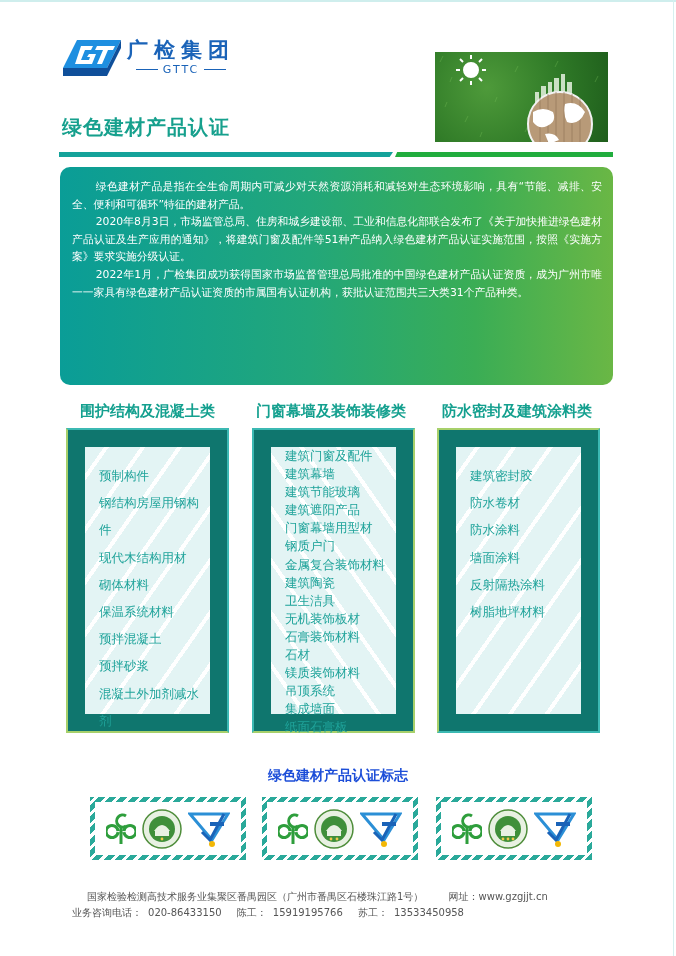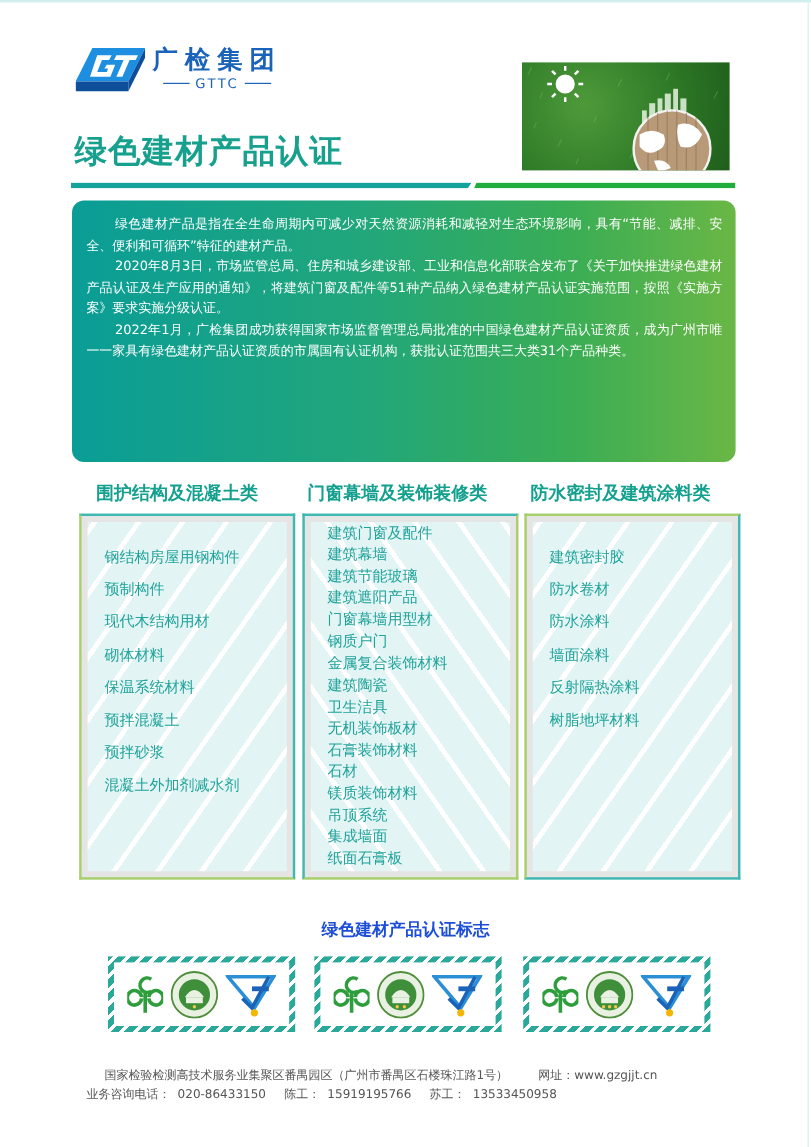--- a/index.html
+++ b/index.html
@@ -12,32 +12,32 @@
   .logo-mark { width: 58px; height: 40px; }
   .logo-text { margin-left: 6px; display: flex; flex-direction: column; align-items: center; }
   .logo-cn { font-size: 21px; font-weight: bold; color: #1a63b8; letter-spacing: 6px; line-height: 20px; }
   .logo-en { display: flex; align-items: center; font-size: 11px; color: #1a63b8; letter-spacing: 2px; line-height: 14px; margin-top: 3px; }
   .logo-en .ln { width: 22px; height: 1px; background: #1a63b8; margin: 0 5px; }
 
   .hero { position: absolute; left: 435px; top: 52px; width: 173px; height: 90px; overflow: hidden;
           background: radial-gradient(circle at 30% 40%, #4e9a3a 0%, #2f7a27 55%, #1f5e1c 100%); }
   .hero svg { position: absolute; left: 0; top: 0; }
 
-  .page-title { position: absolute; left: 62px; top: 110px; font-size: 27px; font-weight: bold; color: #16a08d; letter-spacing: 1px; line-height: 34px; }
+  .page-title { position: absolute; left: 62px; top: 110px; font-size: 20px; font-weight: bold; color: #16a08d; letter-spacing: 1px; line-height: 34px; }
 
   .divider-a { position: absolute; left: 59px; top: 152px; width: 334px; height: 5px; background: #14a29a; clip-path: polygon(0 0,100% 0,99% 100%,0 100%); }
   .divider-b { position: absolute; left: 395px; top: 152px; width: 218px; height: 5px; background: #21ad3d; clip-path: polygon(1% 0,100% 0,100% 100%,0 100%); }
 
   .intro { position: absolute; left: 60px; top: 167px; width: 553px; height: 218px; border-radius: 10px;
            background: linear-gradient(90deg, #0a9d97 0%, #22a77a 45%, #3aad55 75%, #6ab745 100%);
            padding: 11px 11px 0 12px; }
   .intro p { font-size: 10.8px; line-height: 17.6px; color: #ffffff; text-indent: 2.2em; text-align: justify; }
 
   .col-title { position: absolute; top: 401px; font-size: 15px; font-weight: bold; color: #14a08f; line-height: 20px; white-space: nowrap; }
-  .col-box { position: absolute; top: 428px; width: 180px; height: 305px; border: 2px solid #3cb9b3; background: #e5e5e5; padding: 5px; }
+  .col-box { position: absolute; top: 428px; width: 163px; height: 305px; border: 2px solid #3cb9b3; background: #0f766e; padding: 17px; }
   .col-box.left { border-left-color: #a7d06b; border-bottom-color: #a7d06b; }
   .col-box.mid { border-right-color: #a7d06b; border-bottom-color: #a7d06b; }
   .col-box.right { border-left-color: #a7d06b; border-top-color: #a7d06b; }
   .col-inner { width: 100%; height: 100%; padding-left: 14px; }
   .stripe-fwd { background: repeating-linear-gradient(-55deg, #e3f4f4 0px, #e3f4f4 26px, #ffffff 26px, #ffffff 30px); }
   .stripe-back { background: repeating-linear-gradient(55deg, #e3f4f4 0px, #e3f4f4 26px, #ffffff 26px, #ffffff 30px); }
   .col-list { list-style: none; }
   .col-list.spacious { padding-top: 15px; }
   .col-list.spacious li { font-size: 12.5px; color: #1fa39a; line-height: 27.2px; }
   .col-list.dense { padding-top: 0px; }
@@ -121,22 +121,22 @@
 <section class="intro">
   <p>绿色建材产品是指在全生命周期内可减少对天然资源消耗和减轻对生态环境影响，具有“节能、减排、安全、便利和可循环”特征的建材产品。</p>
   <p>2020年8月3日，市场监管总局、住房和城乡建设部、工业和信息化部联合发布了《关于加快推进绿色建材产品认证及生产应用的通知》，将建筑门窗及配件等51种产品纳入绿色建材产品认证实施范围，按照《实施方案》要求实施分级认证。</p>
   <p>2022年1月，广检集团成功获得国家市场监督管理总局批准的中国绿色建材产品认证资质，成为广州市唯一一家具有绿色建材产品认证资质的市属国有认证机构，获批认证范围共三大类31个产品种类。</p>
 </section>
 
 <h2 class="col-title" style="left:80px;">围护结构及混凝土类</h2>
 <div class="col-box left" style="left:66px;">
   <div class="col-inner stripe-fwd">
     <ul class="col-list spacious">
+      <li>预制构件</li>
       <li>钢结构房屋用钢构件</li>
-      <li>预制构件</li>
       <li>现代木结构用材</li>
       <li>砌体材料</li>
       <li>保温系统材料</li>
       <li>预拌混凝土</li>
       <li>预拌砂浆</li>
       <li>混凝土外加剂减水剂</li>
     </ul>
   </div>
 </div>
 

